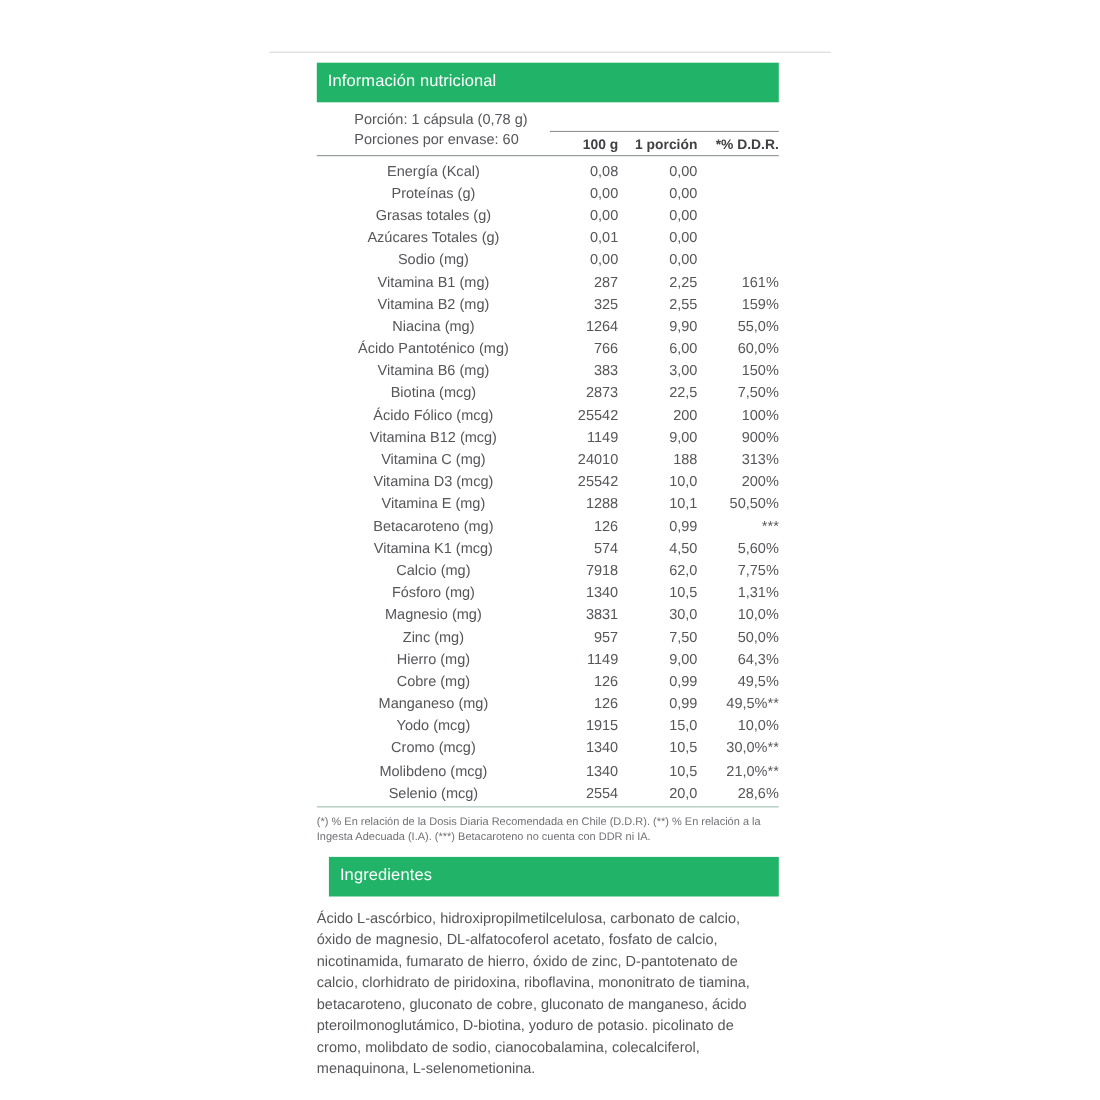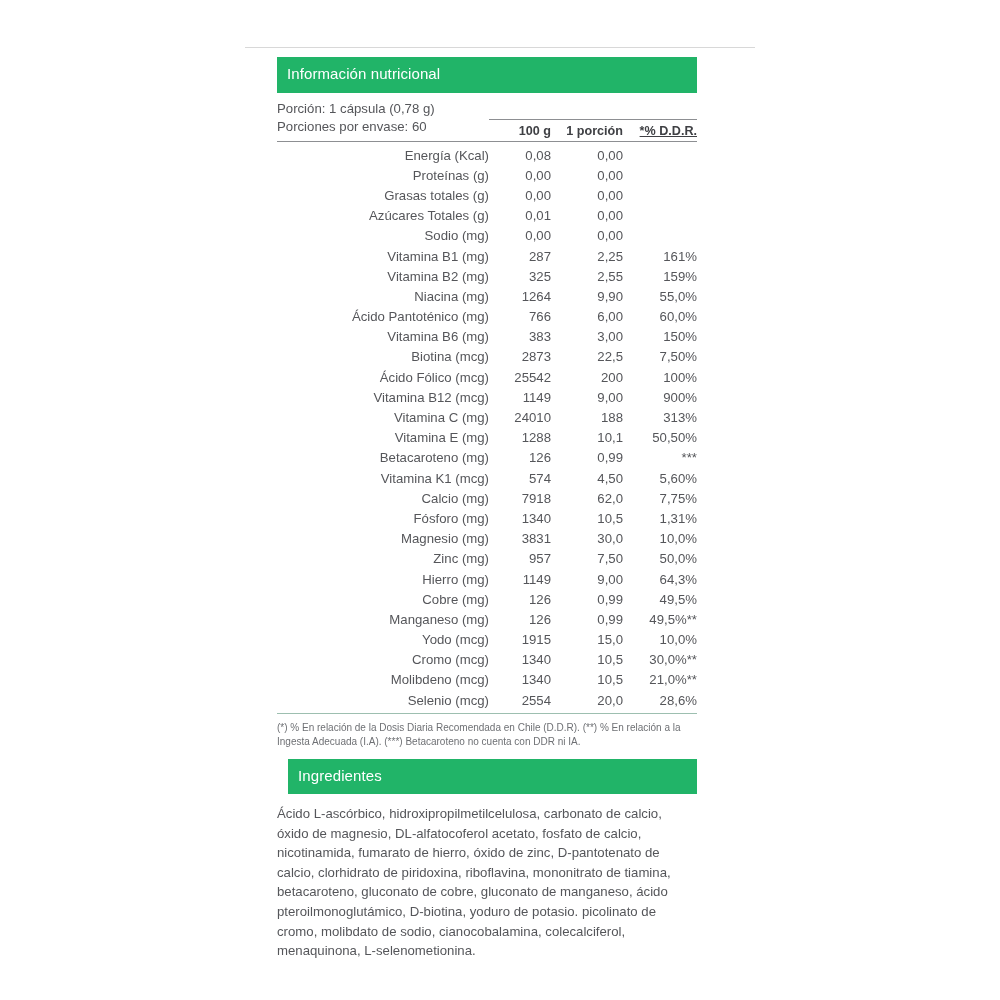--- a/index.html
+++ b/index.html
@@ -27,21 +27,21 @@
     position: absolute;
     left: 245px;
     top: 47px;
     width: 510px;
     height: 1px;
     background: #d8d8d8;
   }
 
   .label-block {
     position: absolute;
-    left: 277px;
+    left: 288px;
     top: 57px;
     width: 420px;
   }
 
   
   .section-header {
     background: #21b468;
     color: #ffffff;
     font-size: 15px;
     font-weight: 400;
@@ -61,38 +61,39 @@
     padding-bottom: 3px;
   }
   .serving-lines {
     color: #55565a;
     font-size: 13.2px;
     line-height: 1.42;
     padding-bottom: 1px;
   }
   .serving-lines div {
     white-space: nowrap;
+    margin-left: 34px;
   }
 
   .col-heads {
     display: flex;
     border-top: 1.2px solid #8d8f92;
     padding-top: 4px;
   }
   .col-heads span {
     color: #3f4044;
     font-size: 12.6px;
     font-weight: bold;
     text-align: right;
     white-space: nowrap;
     display: block;
   }
   .ch-100 { width: 62px; }
   .ch-por { width: 72px; }
-  .ch-ddr { width: 74px; text-decoration: underline; }
+  .ch-ddr { width: 74px; }
 
   
   .nutri-table {
     width: 100%;
     border-collapse: collapse;
     border-bottom: 1.5px solid #9dbfb0;
   }
   .nutri-table tr td {
     color: #55565a;
     font-size: 13.2px;
@@ -101,21 +102,21 @@
     vertical-align: middle;
     white-space: nowrap;
   }
   .nutri-table tr:first-child td {
     padding-top: 3px;
   }
   .nutri-table tr:last-child td {
     padding-bottom: 3px;
     margin-top: 16px;
   }
-  td.c-name { text-align: right; }
+  td.c-name { text-align: center; }
   td.c-100, td.c-por, td.c-ddr {
     text-align: right;
   }
   td.c-100 { width: 62px; }
   td.c-por { width: 72px; }
   td.c-ddr { width: 74px; }
 
   
   .footnote {
     color: #6e7074;
@@ -241,20 +242,26 @@
             <td class="c-por">9,00</td>
             <td class="c-ddr">900%</td>
           </tr>
           <tr>
             <td class="c-name">Vitamina C (mg)</td>
             <td class="c-100">24010</td>
             <td class="c-por">188</td>
             <td class="c-ddr">313%</td>
           </tr>
           <tr>
+            <td class="c-name">Vitamina D3 (mcg)</td>
+            <td class="c-100">25542</td>
+            <td class="c-por">10,0</td>
+            <td class="c-ddr">200%</td>
+          </tr>
+          <tr>
             <td class="c-name">Vitamina E (mg)</td>
             <td class="c-100">1288</td>
             <td class="c-por">10,1</td>
             <td class="c-ddr">50,50%</td>
           </tr>
           <tr>
             <td class="c-name">Betacaroteno (mg)</td>
             <td class="c-100">126</td>
             <td class="c-por">0,99</td>
             <td class="c-ddr">***</td>

